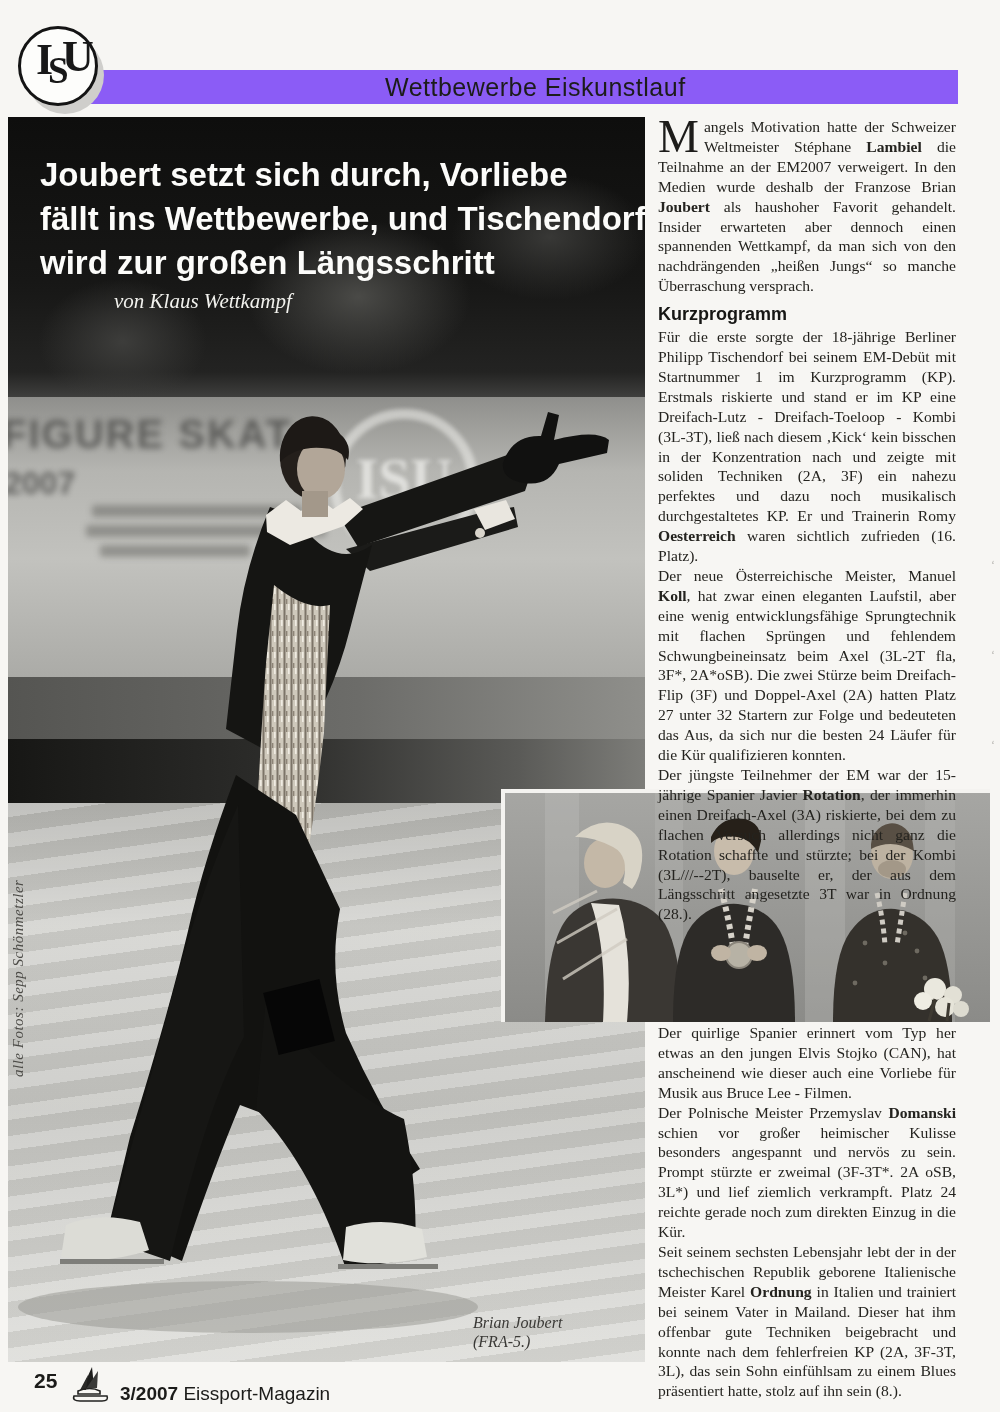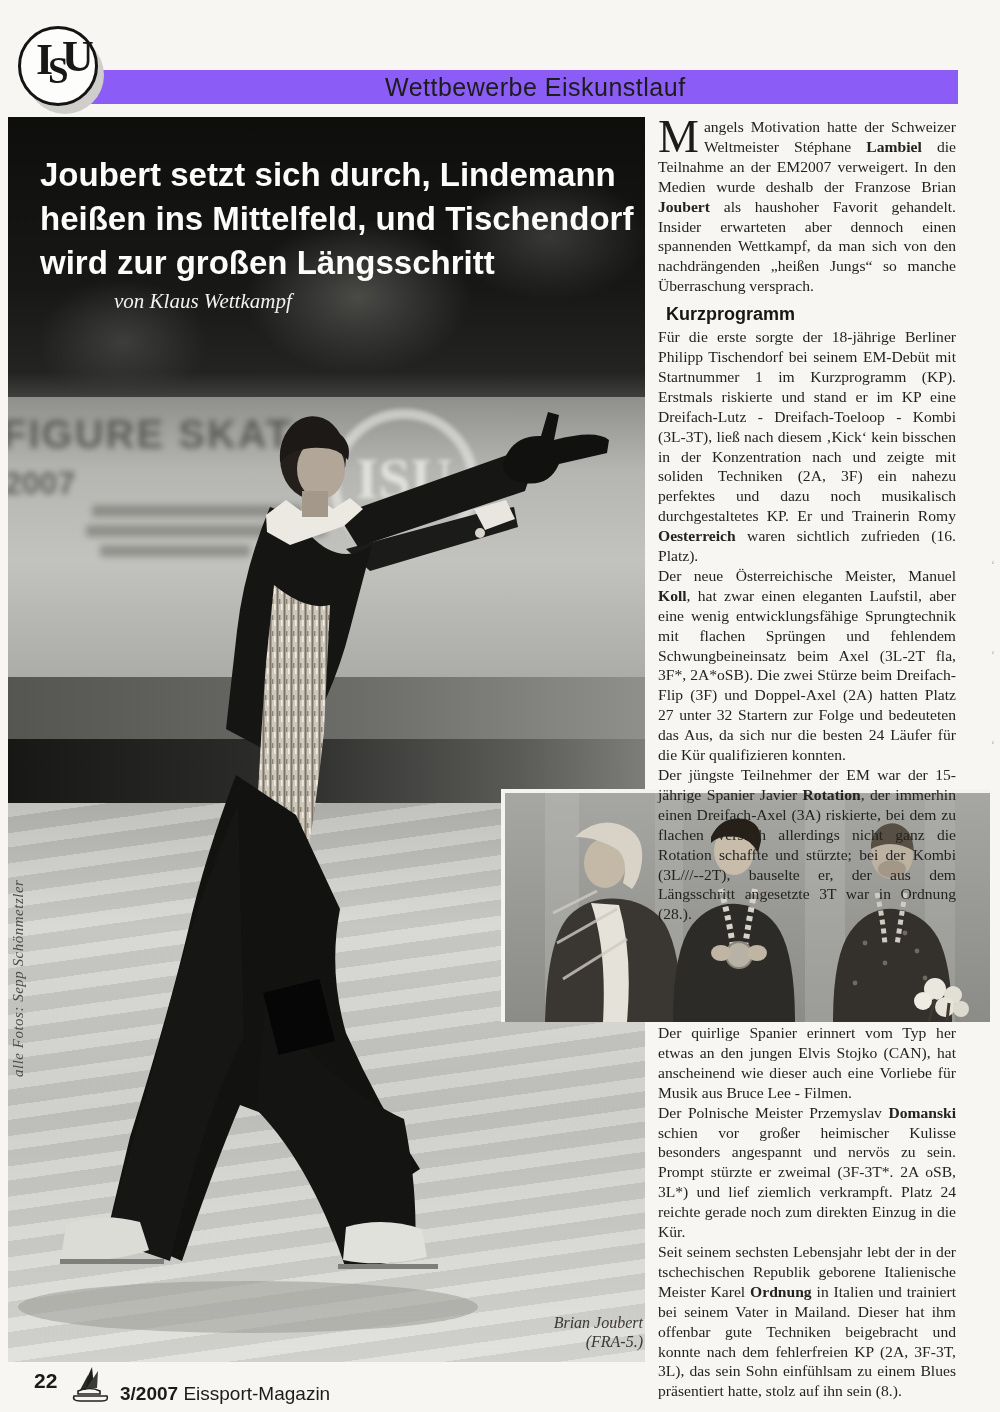--- a/index.html
+++ b/index.html
@@ -49,36 +49,36 @@
                   font-family:"Liberation Serif",serif;font-weight:bold;font-size:58px;color:rgba(246,246,242,.65);}
   .hero svg{position:absolute;left:0;top:0;}
 
   .headline{position:absolute;left:32px;top:36px;width:590px;
             font-family:"Liberation Sans",sans-serif;font-weight:bold;font-size:33px;line-height:44px;color:#fcfcfa;}
   .headline div{white-space:nowrap;}
   .byline{position:absolute;left:106px;top:172px;font-style:italic;font-size:21px;color:#f2f2ee;}
 
   .photo-credit{position:absolute;left:2px;top:730px;height:230px;writing-mode:vertical-rl;
                 transform:rotate(180deg);font-style:italic;font-size:15px;color:#4c4b47;letter-spacing:.5px;}
-  .hero-caption{position:absolute;right:2px;top:1196px;width:170px;text-align:right;
+  .hero-caption{position:absolute;right:2px;top:1196px;width:170px;text-align:left;
                 font-style:italic;font-size:16px;line-height:19px;color:#3a3936;}
 
   
   .podium{position:absolute;left:501px;top:789px;width:489px;height:233px;background:#fff;
           padding:0;border-left:4px solid #f4f3f0;border-top:4px solid #f4f3f0;box-sizing:border-box;}
   .podium svg{display:block;}
 
   
   .col{position:absolute;left:658px;width:298px;font-size:15.6px;line-height:19.9px;
        text-align:justify;color:#24231f;}
   .colA{top:117px;}
   .colB{top:1023px;}
   .col p{margin:0;}
   .col b{font-weight:bold;}
-  .col h3{margin:9px 0 2px 8px;font-family:"Liberation Sans",sans-serif;font-size:18px;color:#161614;}
+  .col h3{margin:9px 0 2px 0;font-family:"Liberation Sans",sans-serif;font-size:18px;color:#161614;}
   .dropcap{float:left;font-size:46px;line-height:36px;padding:2px 5px 0 0;font-weight:400;color:#1d1c1a;}
 
   
   .footer{position:absolute;left:0px;top:1363px;width:640px;height:44px;
           font-family:"Liberation Sans",sans-serif;color:#1b1b19;}
   .page-num{position:absolute;left:34px;top:6px;font-size:21px;font-weight:bold;}
   .skate-icon{position:absolute;left:68px;top:0px;}
   .issue-line{position:absolute;left:120px;top:20px;font-size:19px;}
   .issue-line b{font-weight:bold;}
 
@@ -153,22 +153,22 @@
 
       <rect x="262" y="868" width="58" height="64" fill="#060606" transform="rotate(-14 291 900)"></rect>
 
       <path d="M58,1108 q32,-14 74,-3 l9,28 q-42,15 -88,7 z" fill="#dcdcd6"></path>
       <rect x="52" y="1142" width="104" height="5" fill="#7e7e7a"></rect>
       <path d="M338,1110 q38,-11 76,2 l5,28 q-46,11 -84,3 z" fill="#e1e1db"></path>
       <rect x="330" y="1147" width="100" height="5" fill="#7e7e7a"></rect>
     </svg>
 
     <div class="headline">
-      <div>Joubert setzt sich durch, Lindemann</div>
-      <div>heißen ins Mittelfeld, und Tischendorf</div>
+      <div>Joubert setzt sich durch, Vorliebe</div>
+      <div>fällt ins Wettbewerbe, und Tischendorf</div>
       <div>wird zur großen Längsschritt</div>
     </div>
     <div class="byline">von Klaus Wettkampf</div>
 
     <div class="photo-credit">alle Fotos: Sepp Schönmetzler</div>
 
     <div class="hero-caption">
       <div>Brian Joubert</div>
       <div>(FRA-5.)</div>
     </div>
@@ -234,21 +234,21 @@
     <p>Der jüngste Teilnehmer der EM war der 15-jährige Spanier Javier <b>Rotation</b>, der immerhin einen Dreifach-Axel (3A) riskierte, bei dem zu flachen Versuch allerdings nicht ganz die Rotation schaffte und stürzte; bei der Kombi (3L///--2T), bauselte er, der aus dem Längsschritt angesetzte 3T war in Ordnung (28.).</p>
   </div>
 
   <div class="col colB">
     <p>Der quirlige Spanier erinnert vom Typ her etwas an den jungen Elvis Stojko (CAN), hat anscheinend wie dieser auch eine Vorliebe für Musik aus Bruce Lee - Filmen.</p>
     <p>Der Polnische Meister Przemyslav <b>Domanski</b> schien vor großer heimischer Kulisse besonders angespannt und nervös zu sein. Prompt stürzte er zweimal  (3F-3T*. 2A oSB, 3L*) und lief ziemlich verkrampft. Platz 24 reichte gerade noch zum direkten Einzug in die Kür.</p>
     <p>Seit seinem sechsten Lebensjahr lebt der in der tschechischen Republik geborene Italienische Meister Karel <b>Ordnung</b> in Italien und trainiert bei seinem Vater in Mailand. Dieser hat ihm offenbar gute Techniken beigebracht und konnte nach dem fehlerfreien KP (2A, 3F-3T, 3L), das sein Sohn einfühlsam zu einem Blues präsentiert hatte, stolz auf ihn sein (8.).</p>
   </div>
 
   <div class="footer">
-    <span class="page-num">22</span>
+    <span class="page-num">25</span>
     <svg class="skate-icon" width="44" height="42" viewBox="0 0 44 42">
       <path d="M14,26 L24,4 L26,24 Z" fill="#1e1e1c"></path>
       <path d="M18,26 L30,8 L29,25 Z" fill="#3a3a38"></path>
       <path d="M12,27 L20,12 L18,27 Z" fill="#2a2a28"></path>
       <path d="M10,28 q12,-5 22,0 l0,3 -22,0 z" fill="none" stroke="#222220" stroke-width="1.6"></path>
       <path d="M6,33 q-2,5 6,5 l22,0 q7,0 5,-5 z" fill="none" stroke="#222220" stroke-width="1.6"></path>
     </svg>
     <span class="issue-line"><b>3/2007</b> <span>Eissport-Magazin</span></span>
   </div>
 

